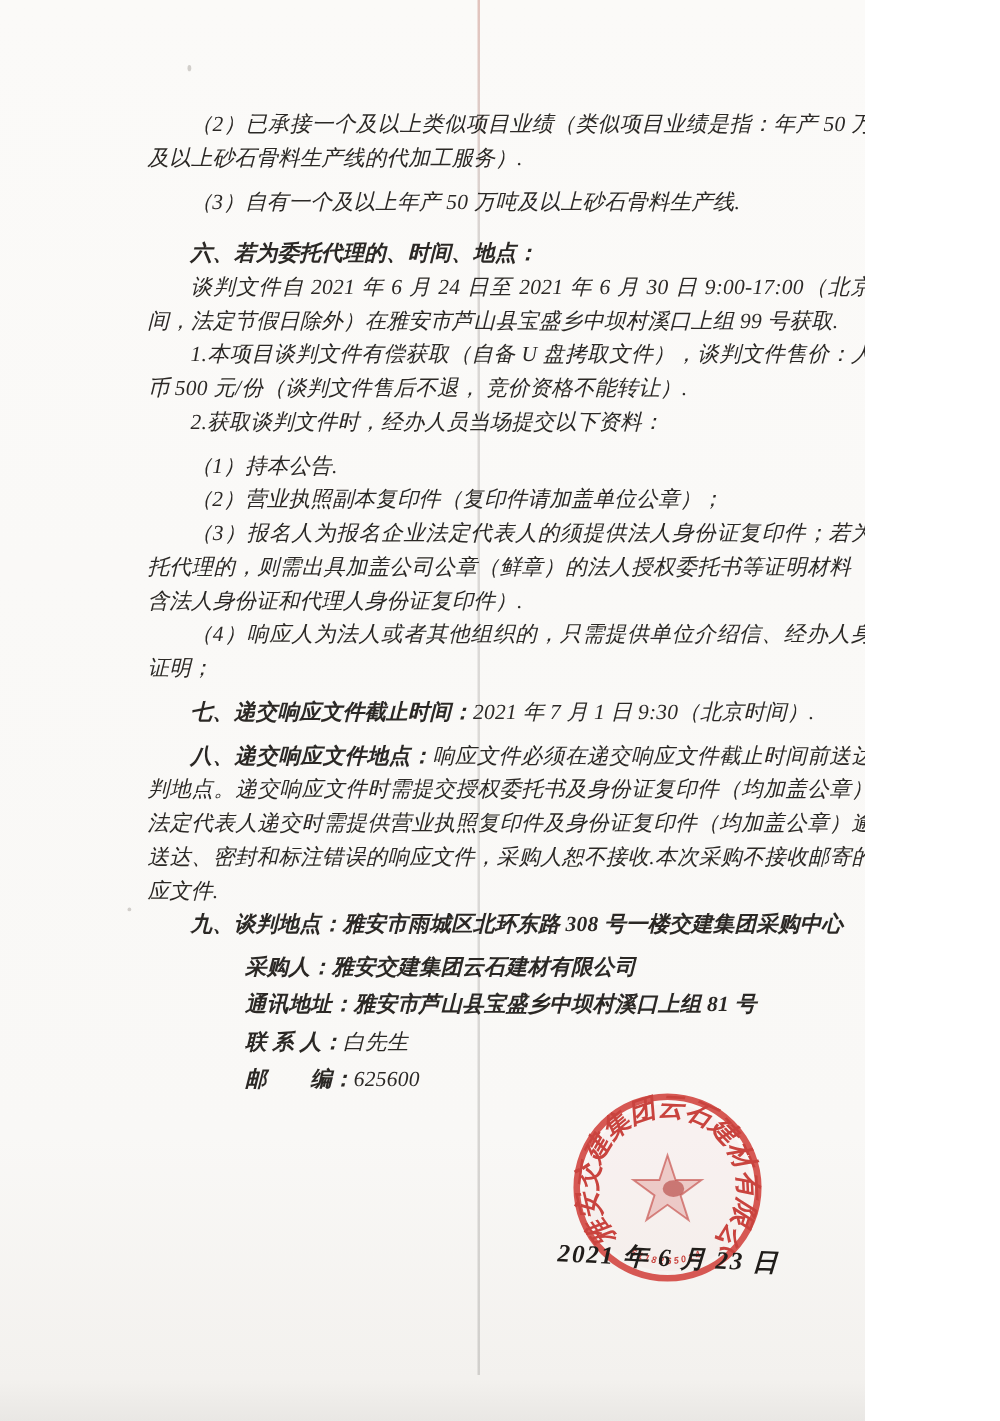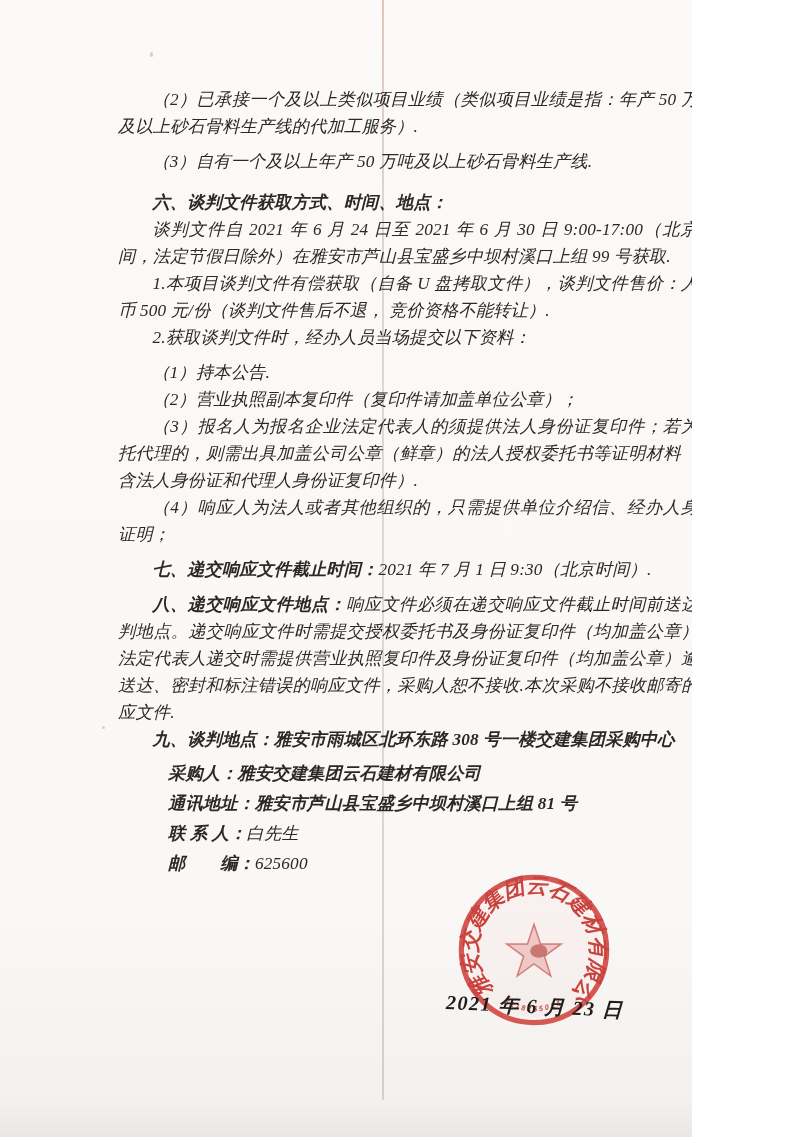--- a/index.html
+++ b/index.html
@@ -23,21 +23,21 @@
   .content{
     position:absolute;left:118px;top:86px;width:598px;
     font-size:17.2px;line-height:27px;text-align:justify;
     letter-spacing:.2px;
   }
   .para{margin:0;text-indent:2em;}
   .para.gap-s{margin-top:8px;}
   .para.gap-m{margin-top:14px;}
   .heading{font-weight:700;}
   .lbl{font-weight:700;}
-  .contacts{margin-left:50px;margin-top:6px;}
+  .contacts{margin-left:78px;margin-top:6px;}
   .contact-line{margin:0;line-height:30px;text-indent:0;}
   .contact-line .lbl{font-weight:700;}
   .contact-line.allbold{font-weight:700;}
   
   .seal{
     position:absolute;left:448px;top:864px;width:172px;height:172px;
     pointer-events:none;
     filter:saturate(.95);
   }
   .seal svg{display:block;width:172px;height:172px;}
@@ -56,21 +56,21 @@
 
   <div class="fold-line"></div>
   <div class="speck" style="left:150px;top:52px;width:3px;height:5px;"></div>
   <div class="speck" style="left:102px;top:726px;width:3px;height:3px;"></div>
 
   <main class="content">
 
     <p class="para">（2）已承接一个及以上类似项目业绩（类似项目业绩是指：年产 50 万吨及以上砂石骨料生产线的代加工服务）.</p>
     <p class="para gap-s">（3）自有一个及以上年产 50 万吨及以上砂石骨料生产线.</p>
 
-    <p class="para gap-m heading">六、谈判文件获取方式、时间、地点：</p>
+    <p class="para gap-m heading">六、若为委托代理的、时间、地点：</p>
     <p class="para">谈判文件自 2021 年 6 月 24 日至 2021 年 6 月 30 日 9:00-17:00（北京时间，法定节假日除外）在雅安市芦山县宝盛乡中坝村溪口上组 99 号获取.</p>
     <p class="para">1.本项目谈判文件有偿获取（自备 U 盘拷取文件），谈判文件售价：人民币 500 元/份（谈判文件售后不退， 竞价资格不能转让）.</p>
     <p class="para">2.获取谈判文件时，经办人员当场提交以下资料：</p>
 
     <p class="para gap-s">（1）持本公告.</p>
     <p class="para">（2）营业执照副本复印件（复印件请加盖单位公章）；</p>
     <p class="para">（3）报名人为报名企业法定代表人的须提供法人身份证复印件；若为委托代理的，则需出具加盖公司公章（鲜章）的法人授权委托书等证明材料（包含法人身份证和代理人身份证复印件）.</p>
     <p class="para">（4）响应人为法人或者其他组织的，只需提供单位介绍信、经办人身份证明；</p>
 
     <p class="para gap-s"><b class="lbl">七、递交响应文件截止时间：</b><span>2021 年 7 月 1 日 9:30（北京时间）.</span></p>

